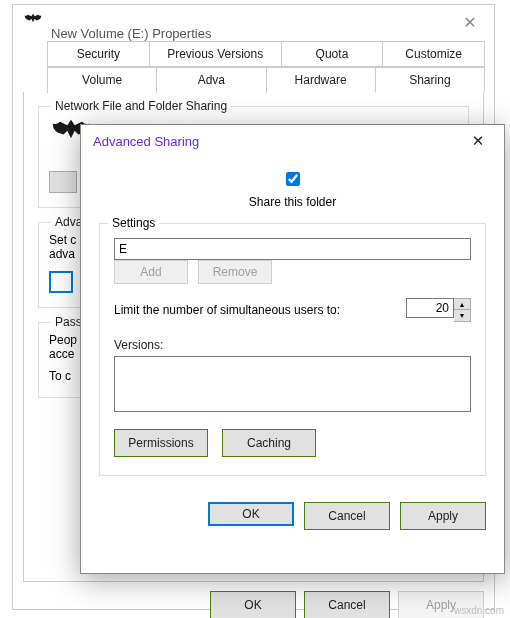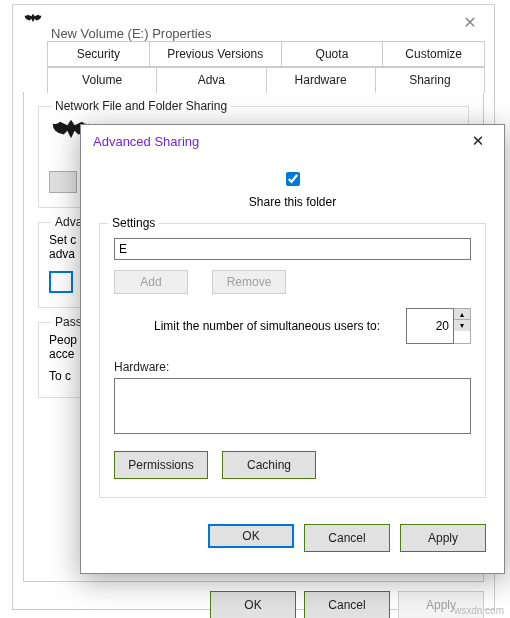--- a/index.html
+++ b/index.html
@@ -35,27 +35,27 @@
     .adv-titlebar { height: 32px; display: flex; align-items: center; padding: 0 6px 0 12px; }
     .adv-title { flex: 1; font-size: 13px; color: #6d28d9; }
     .adv-close { width: 40px; text-align: center; color: #222; font-size: 15px; cursor: pointer; }
     .adv-body { padding: 12px 18px; }
     .chk-row { display: flex; align-items: center; gap: 6px; margin-bottom: 14px; flex-direction: column; }
     .chk-row input { width: 14px; height: 14px; accent-color: #0078d7; }
     .settings-box { border: 1px solid #ddd; padding: 14px 14px 18px 14px; position: relative; }
     .settings-title { position: absolute; top: -8px; left: 8px; background: #fff; padding: 0 4px; }
     .field-label { margin: 4px 0 4px 0; color: #222; }
     .text-input { width: 100%; height: 22px; border: 1px solid #777; padding: 2px 4px; font-size: 12px; }
-    .sm-btn-row { display: flex; gap: 24px; margin: 10px 0 14px 0; }
+    .sm-btn-row { display: flex; gap: 10px; margin: 0 0 14px 0; }
     .sm-btn { width: 74px; height: 24px; border: 1px solid #adadad; background: #e1e1e1; cursor: pointer; }
     .sm-btn:disabled { background: #efefef; color: #a0a0a0; border-color: #d0d0d0; }
-    .limit-row { display: flex; align-items: center; gap: 14px; margin-bottom: 16px; margin-left: 40px; }
+    .limit-row { display: flex; align-items: center; gap: 14px; margin-bottom: 16px; }
     .limit-row label { flex: 1; }
     .spinner { display: flex; align-items: stretch; }
-    .spinner input { width: 48px; height: 36px; border: 1px solid #777; text-align: right; padding: 0 4px; }
+    .spinner input { width: 48px; height: 20px; border: 1px solid #777; text-align: right; padding: 0 4px; }
     .spinner .spins { display: flex; flex-direction: column; border: 1px solid #adadad; border-left: none; }
     .spinner .spins button { width: 16px; height: 11px; font-size: 7px; line-height: 7px; border: none; background: #e1e1e1; cursor: pointer; padding: 0; }
     .spinner .spins button:first-child { border-bottom: 1px solid #adadad; }
     .comments-area { width: 100%; height: 56px; border: 1px solid #777; resize: none; padding: 2px 4px; font-size: 12px; margin-bottom: 14px; }
     .perm-row { display: flex; gap: 14px; }
     .perm-row .win-btn { min-width: 94px; }
     .adv-btn-row { display: flex; justify-content: flex-end; gap: 10px; padding: 14px 18px; }
     .adv-btn-row .win-btn.primary { border: 2px solid #0078d7; background: #e1e1e1; min-width: 86px; height: 24px; }
     
     .watermark { position: absolute; right: 6px; bottom: 2px; font-size: 10px; color: #bbb; z-index: 20; }
@@ -145,21 +145,21 @@
       <div class="limit-row">
         <label>Limit the number of simultaneous users to:</label>
         <div class="spinner">
           <input value="20" style="">
           <div class="spins">
             <button>▲</button>
             <button>▼</button>
           </div>
         </div>
       </div>
-      <div class="field-label">Hardware:</div>
+      <div class="field-label">Versions:</div>
       <textarea class="comments-area" style=""></textarea>
       <div class="perm-row">
         <button class="win-btn">Permissions</button>
         <button class="win-btn">Caching</button>
       </div>
     </div>
   </div>
   <div class="adv-btn-row">
     <button class="win-btn primary">OK</button>
     <button class="win-btn">Cancel</button>

